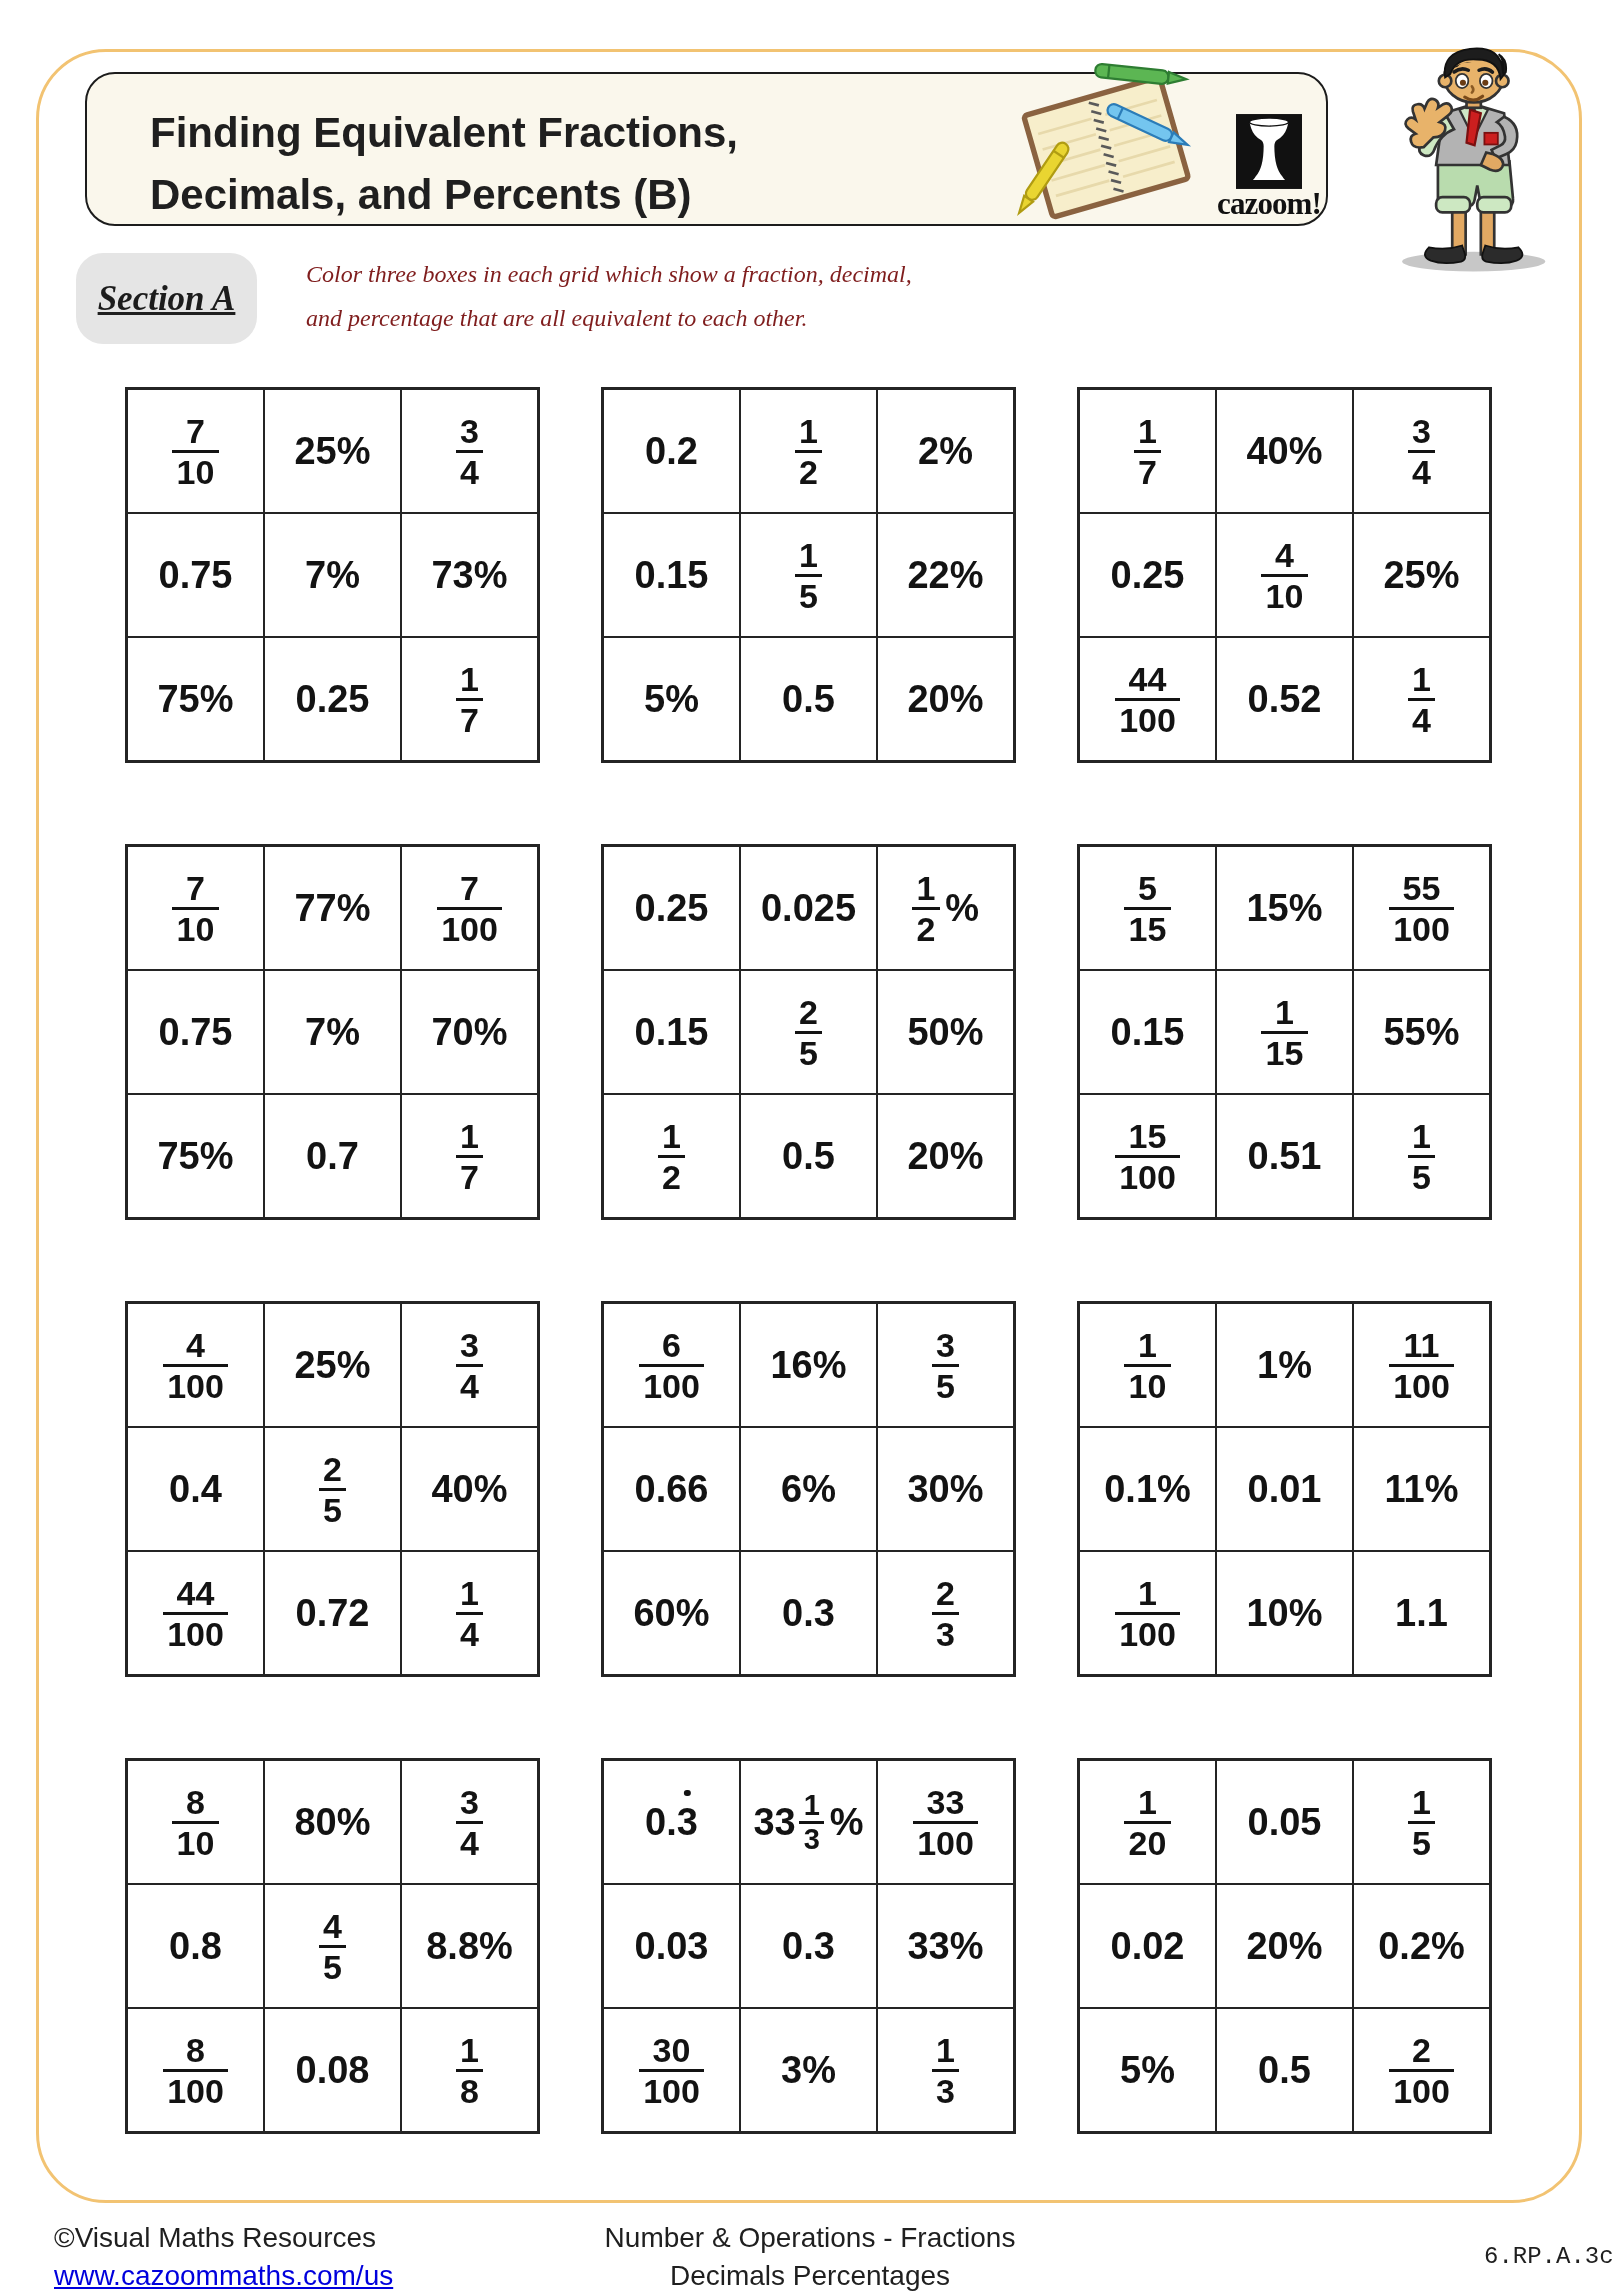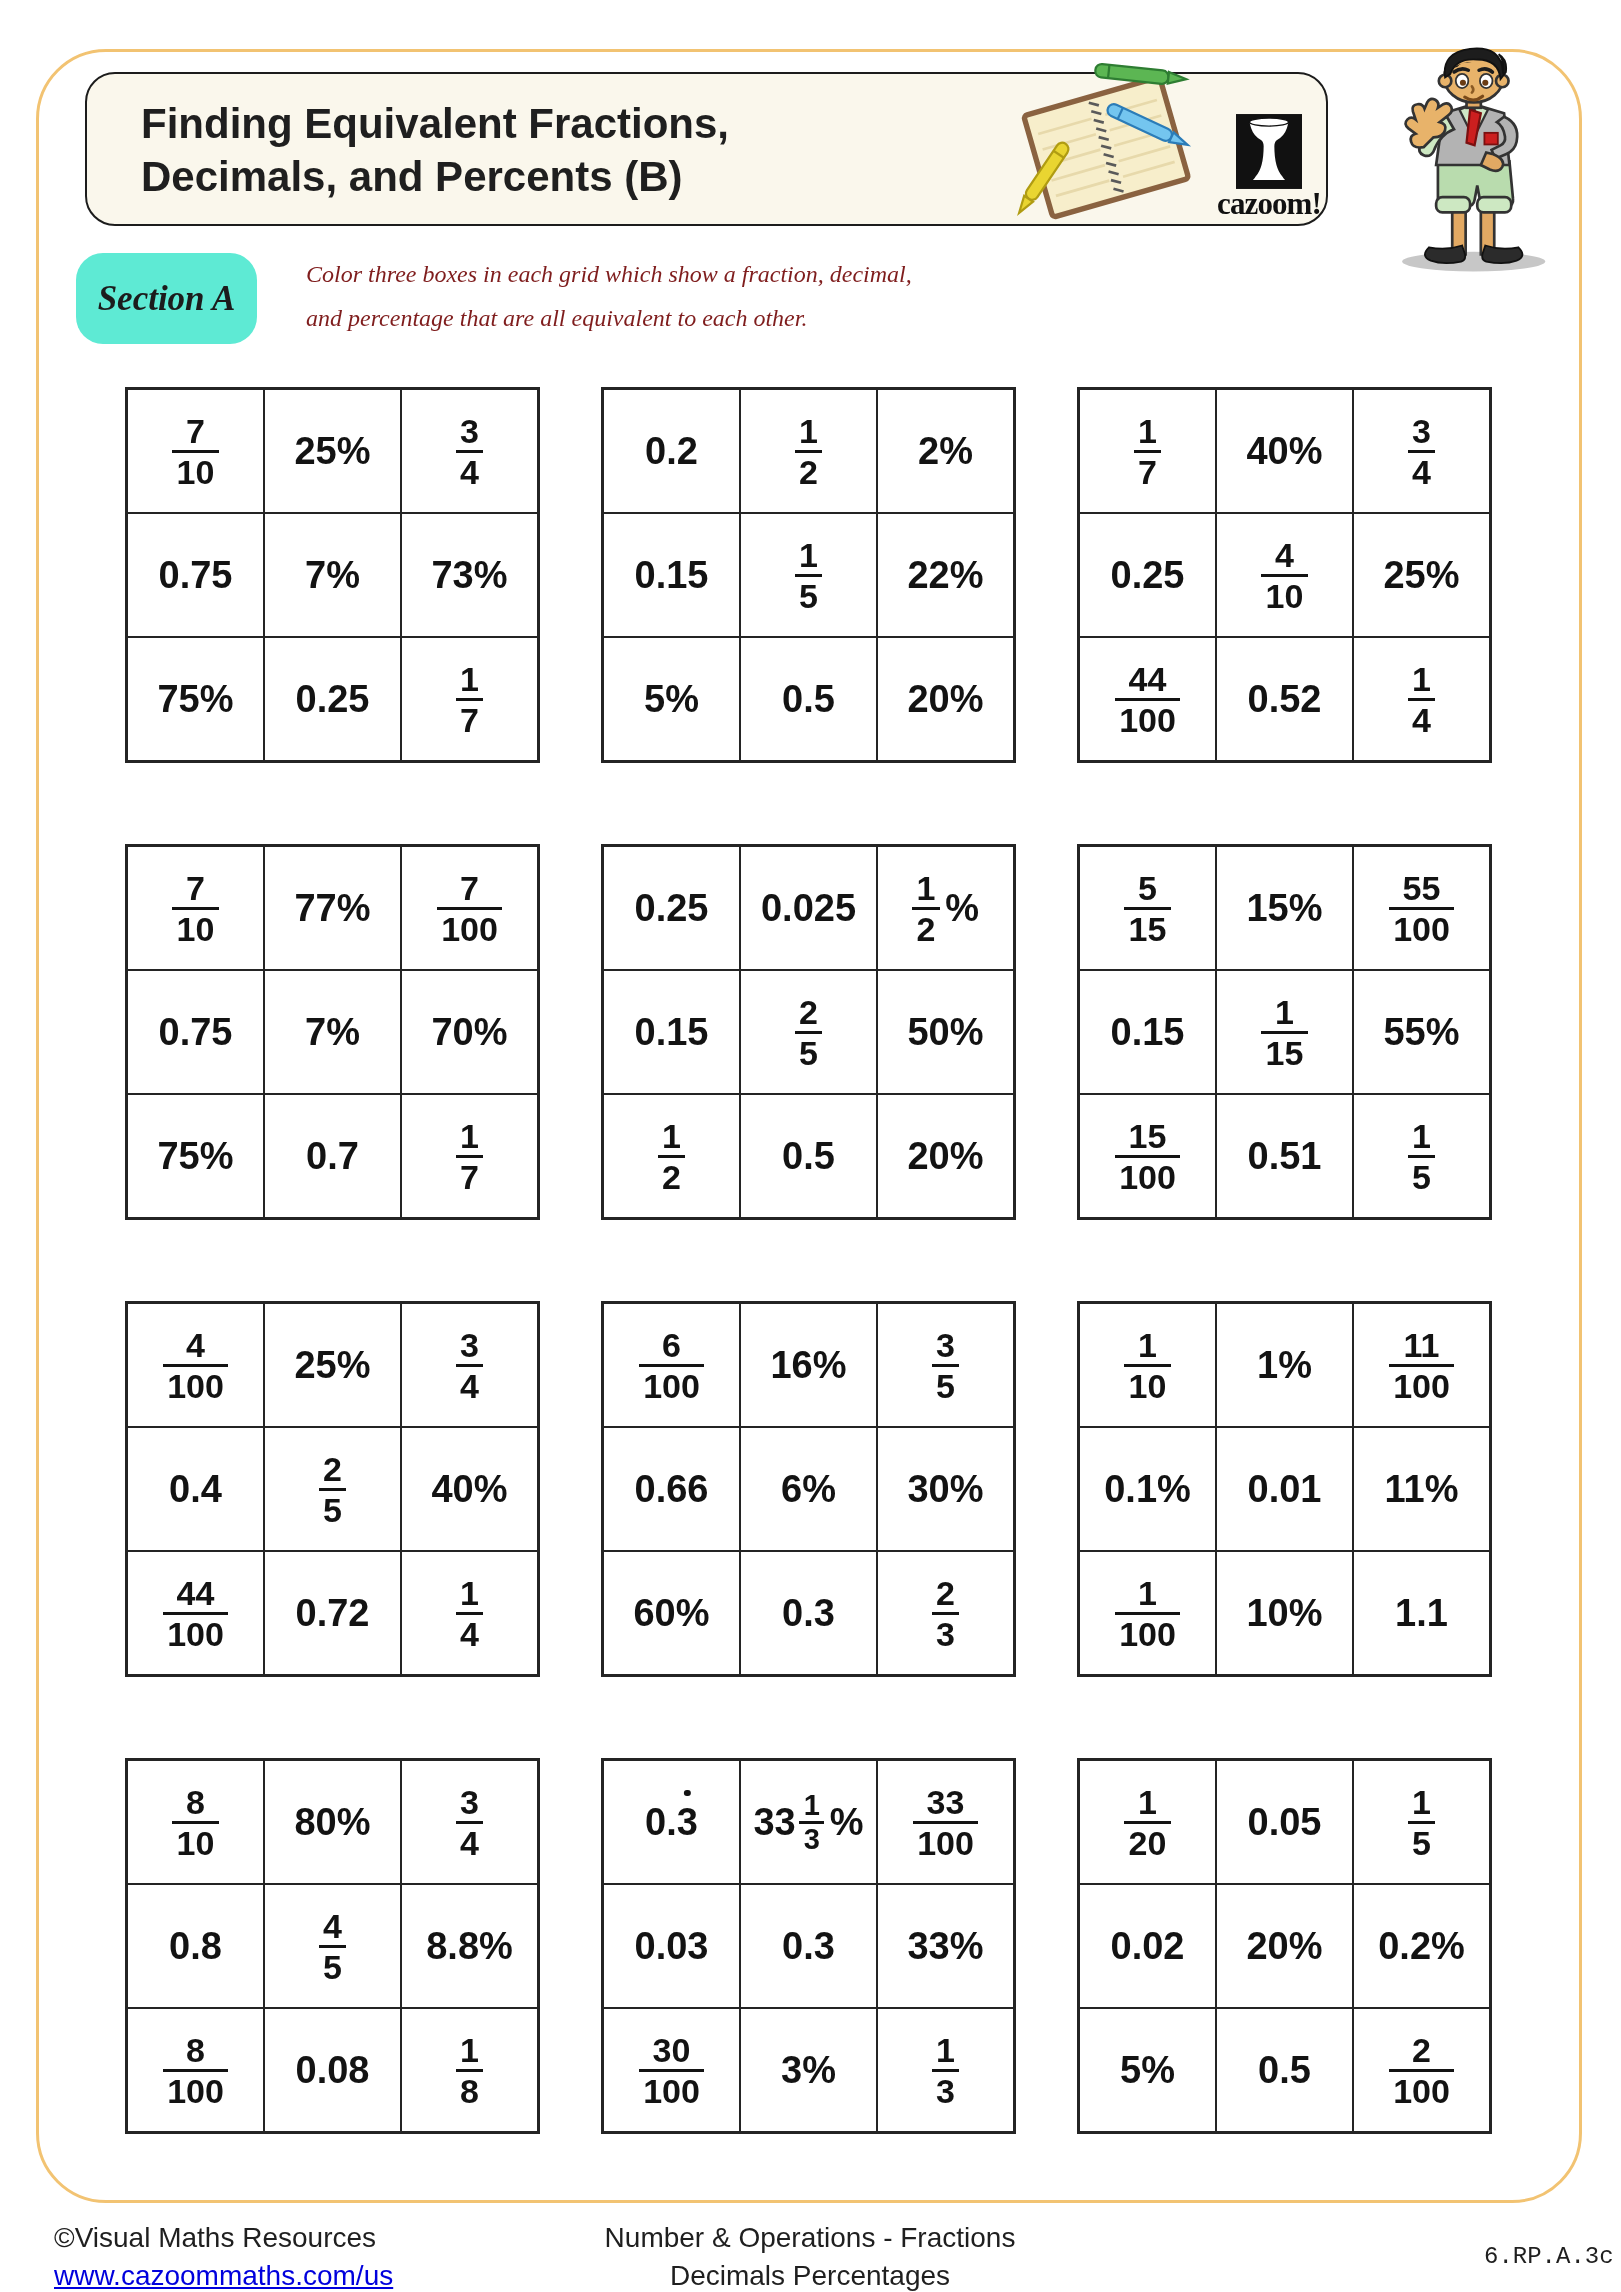--- a/index.html
+++ b/index.html
@@ -7,34 +7,34 @@
         font-family:"Liberation Sans",sans-serif;color:#1f1f1f;}
 
   
   .frame{position:absolute;left:36px;top:49px;width:1540px;height:2148px;
          border:3.6px solid #f2c372;border-radius:70px;}
 
   
   .title-box{position:absolute;left:85px;top:72px;width:1243px;height:154px;
              background:#faf7ec;border:2.7px solid #1c1c1c;border-radius:30px;
              box-sizing:border-box;padding:21.5px 0 0 52px;}
-  .title-box h1{margin:2px;font-size:42px;line-height:51px;font-weight:bold;
+  .title-box h1{margin:11px;font-size:42px;line-height:51px;font-weight:bold;
                 font-family:"Liberation Sans",sans-serif;color:#1f1f1f;letter-spacing:0px;}
 
   .notebook-illustration{position:absolute;left:1010px;top:56px;}
   .cazoom-logo{position:absolute;left:1202px;top:86px;width:134px;text-align:center;margin-top:28px;}
   .cazoom-logo .drum{display:block;margin:0 auto;}
   .cazoom-logo .logo-word{font-family:"Liberation Serif",serif;font-weight:bold;
                           font-size:31px;color:#111;line-height:30px;letter-spacing:-0.9px;}
   .boy{position:absolute;left:1377px;top:47px;}
 
   
   .section-badge{position:absolute;left:76px;top:253px;width:181px;height:91px;
-                 background:#5eead4;border-radius:27px;display:flex;align-items:center;
-                 justify-content:center;}
+                 background:#e5e5e5;border-radius:27px;display:flex;align-items:center;
+                 justify-content:center;text-decoration:underline;}
   .section-badge span{font-family:"Liberation Serif",serif;font-weight:bold;font-style:italic;
                       font-size:35px;color:#1c1c1c;}
   .instructions{position:absolute;left:306px;top:252px;width:940px;
                 font-family:"Liberation Serif",serif;font-style:italic;font-size:24px;
                 line-height:44px;color:#7f1d1d;}
 
   
   .grids{position:absolute;left:125px;top:387px;display:grid;
          grid-template-columns:repeat(3,415px);grid-auto-rows:376px;
          column-gap:61px;row-gap:81px;}

